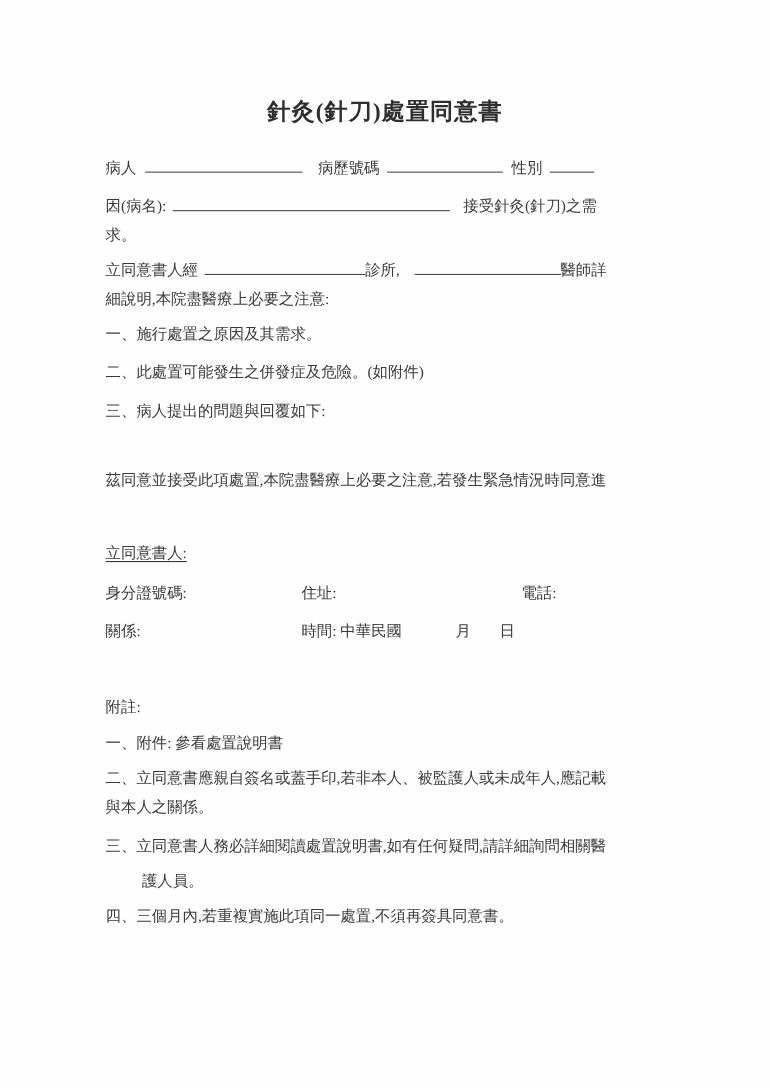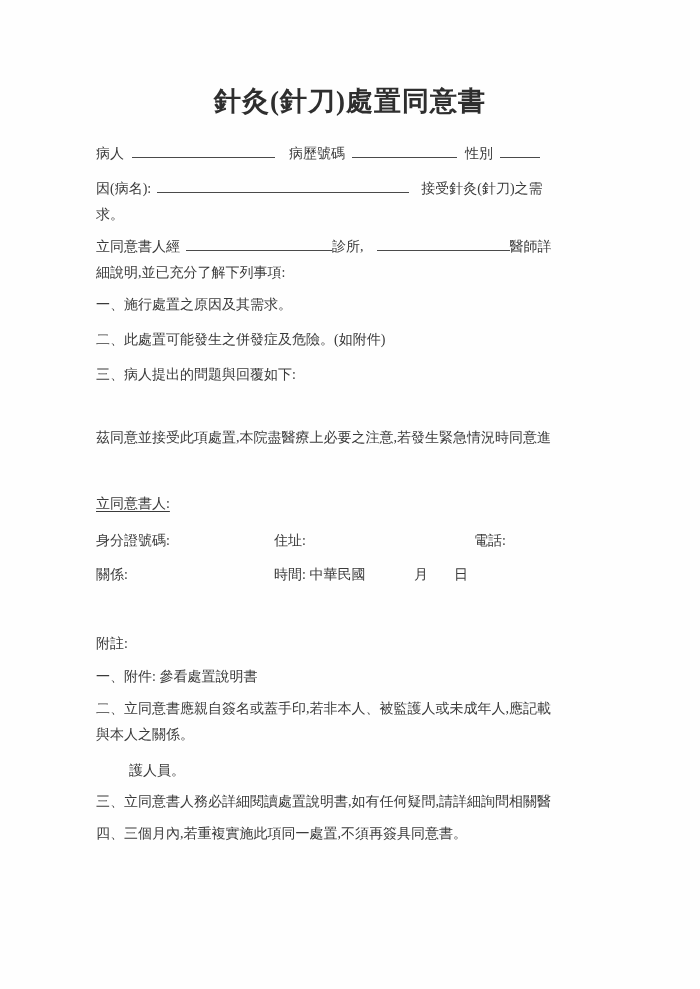--- a/index.html
+++ b/index.html
@@ -12,21 +12,21 @@
   .page {
     position: relative;
     width: 700px;
     height: 989px;
     background: #fefefe;
     overflow: hidden;
   }
   .title {
     padding-top: 86px;
     text-align: center;
-    font-size: 27px;
+    font-size: 21px;
     line-height: 30px;
     font-weight: bold;
     letter-spacing: 1px;
     color: #2e2e2e;
   }
   .content {
     margin-left: 96px;
     width: 480px;
     font-size: 14px;
   }
@@ -88,21 +88,21 @@
       <div class="line">
         <span>因(病名):</span><span class="blank b-disease"></span><span>接受針灸(針刀)之需</span>
       </div>
       <div class="line">求。</div>
     </div>
 
     <div class="para-statement">
       <div class="line">
         <span>立同意書人經</span><span class="blank b-clinic"></span><span>診所,</span><span class="blank b-doctor"></span><span>醫師詳</span>
       </div>
-      <div class="line">細說明,並已充分了解下列事項:</div>
+      <div class="line">細說明,本院盡醫療上必要之注意:</div>
     </div>
 
     <div class="line item-1">一、施行處置之原因及其需求。</div>
     <div class="line item-2">二、此處置可能發生之併發症及危險。(如附件)</div>
     <div class="line item-3">三、病人提出的問題與回覆如下:</div>
 
     <div class="para-consent">
       <div class="line">茲同意並接受此項處置,本院盡醫療上必要之注意,若發生緊急情況時同意進</div>
     </div>
 
@@ -124,20 +124,20 @@
     <div class="line notes-heading">附註:</div>
 
     <div class="line note-1">一、附件: 參看處置說明書</div>
 
     <div class="note-2">
       <div class="line">二、立同意書應親自簽名或蓋手印,若非本人、被監護人或未成年人,應記載</div>
       <div class="line">與本人之關係。</div>
     </div>
 
     <div class="note-3">
+      <div class="line">三、立同意書人務必詳細閱讀處置說明書,如有任何疑問,請詳細詢問相關醫</div>
       <div class="line cont">護人員。</div>
-      <div class="line">三、立同意書人務必詳細閱讀處置說明書,如有任何疑問,請詳細詢問相關醫</div>
     </div>
 
     <div class="line note-4">四、三個月內,若重複實施此項同一處置,不須再簽具同意書。</div>
 
   </div>
 </div>
 
 </body></html>

